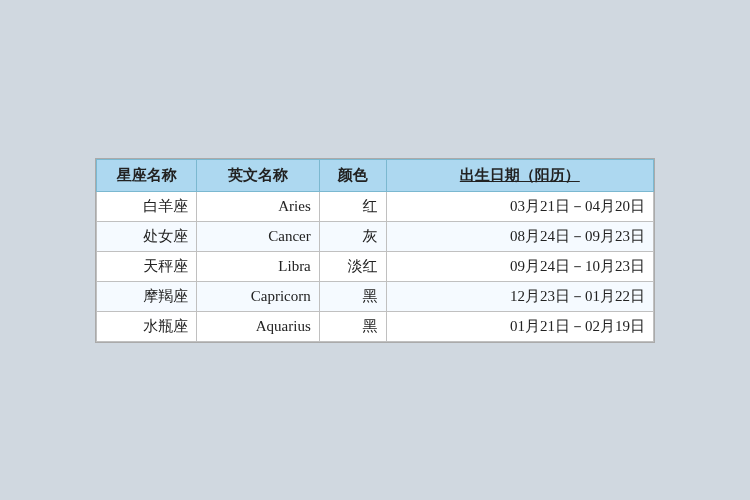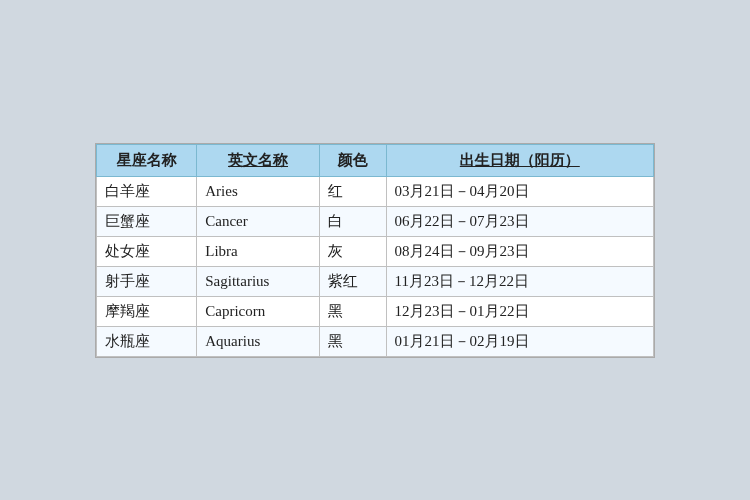--- a/index.html
+++ b/index.html
@@ -26,29 +26,29 @@
       background-color: #add8f0;
       border: 1px solid #7bb8d0;
       padding: 6px 8px;
       text-align: center;
       font-weight: bold;
       color: #222;
     }
     td {
       border: 1px solid #c0c0c0;
       padding: 5px 8px;
-      text-align: left;
+      text-align: right;
       color: #222;
       background-color: #fff;
     }
     tr:nth-child(even) td {
       background-color: #f5faff;
     }
     .col-zh { width: 18%; }
-    .col-en { width: 22%; text-decoration: underline; }
+    .col-en { width: 22%; }
     .col-color { width: 12%; font-family: Liberation Serif, serif; }
     .col-date { width: 48%; text-decoration: underline; }
   </style>
 </head>
 <body>
 
 <div class="table-container">
   <table>
     <thead>
       <tr>
@@ -59,36 +59,30 @@
       </tr>
     </thead>
     <tbody id="table-body">
     <tr>
           <td>白羊座</td>
           <td>Aries</td>
           <td>红</td>
           <td>03月21日－04月20日</td>
         </tr>
         <tr>
-          <td>巨蟹座</td>
+          <td>处女座</td>
           <td>Cancer</td>
-          <td>白</td>
-          <td>06月22日－07月23日</td>
-        </tr>
-        <tr>
-          <td>处女座</td>
-          <td>Libra</td>
           <td>灰</td>
           <td>08月24日－09月23日</td>
         </tr>
         <tr>
-          <td>射手座</td>
-          <td>Sagittarius</td>
-          <td>紫红</td>
-          <td>11月23日－12月22日</td>
+          <td>天秤座</td>
+          <td>Libra</td>
+          <td>淡红</td>
+          <td>09月24日－10月23日</td>
         </tr>
         <tr>
           <td>摩羯座</td>
           <td>Capricorn</td>
           <td>黑</td>
           <td>12月23日－01月22日</td>
         </tr>
         <tr>
           <td>水瓶座</td>
           <td>Aquarius</td>

